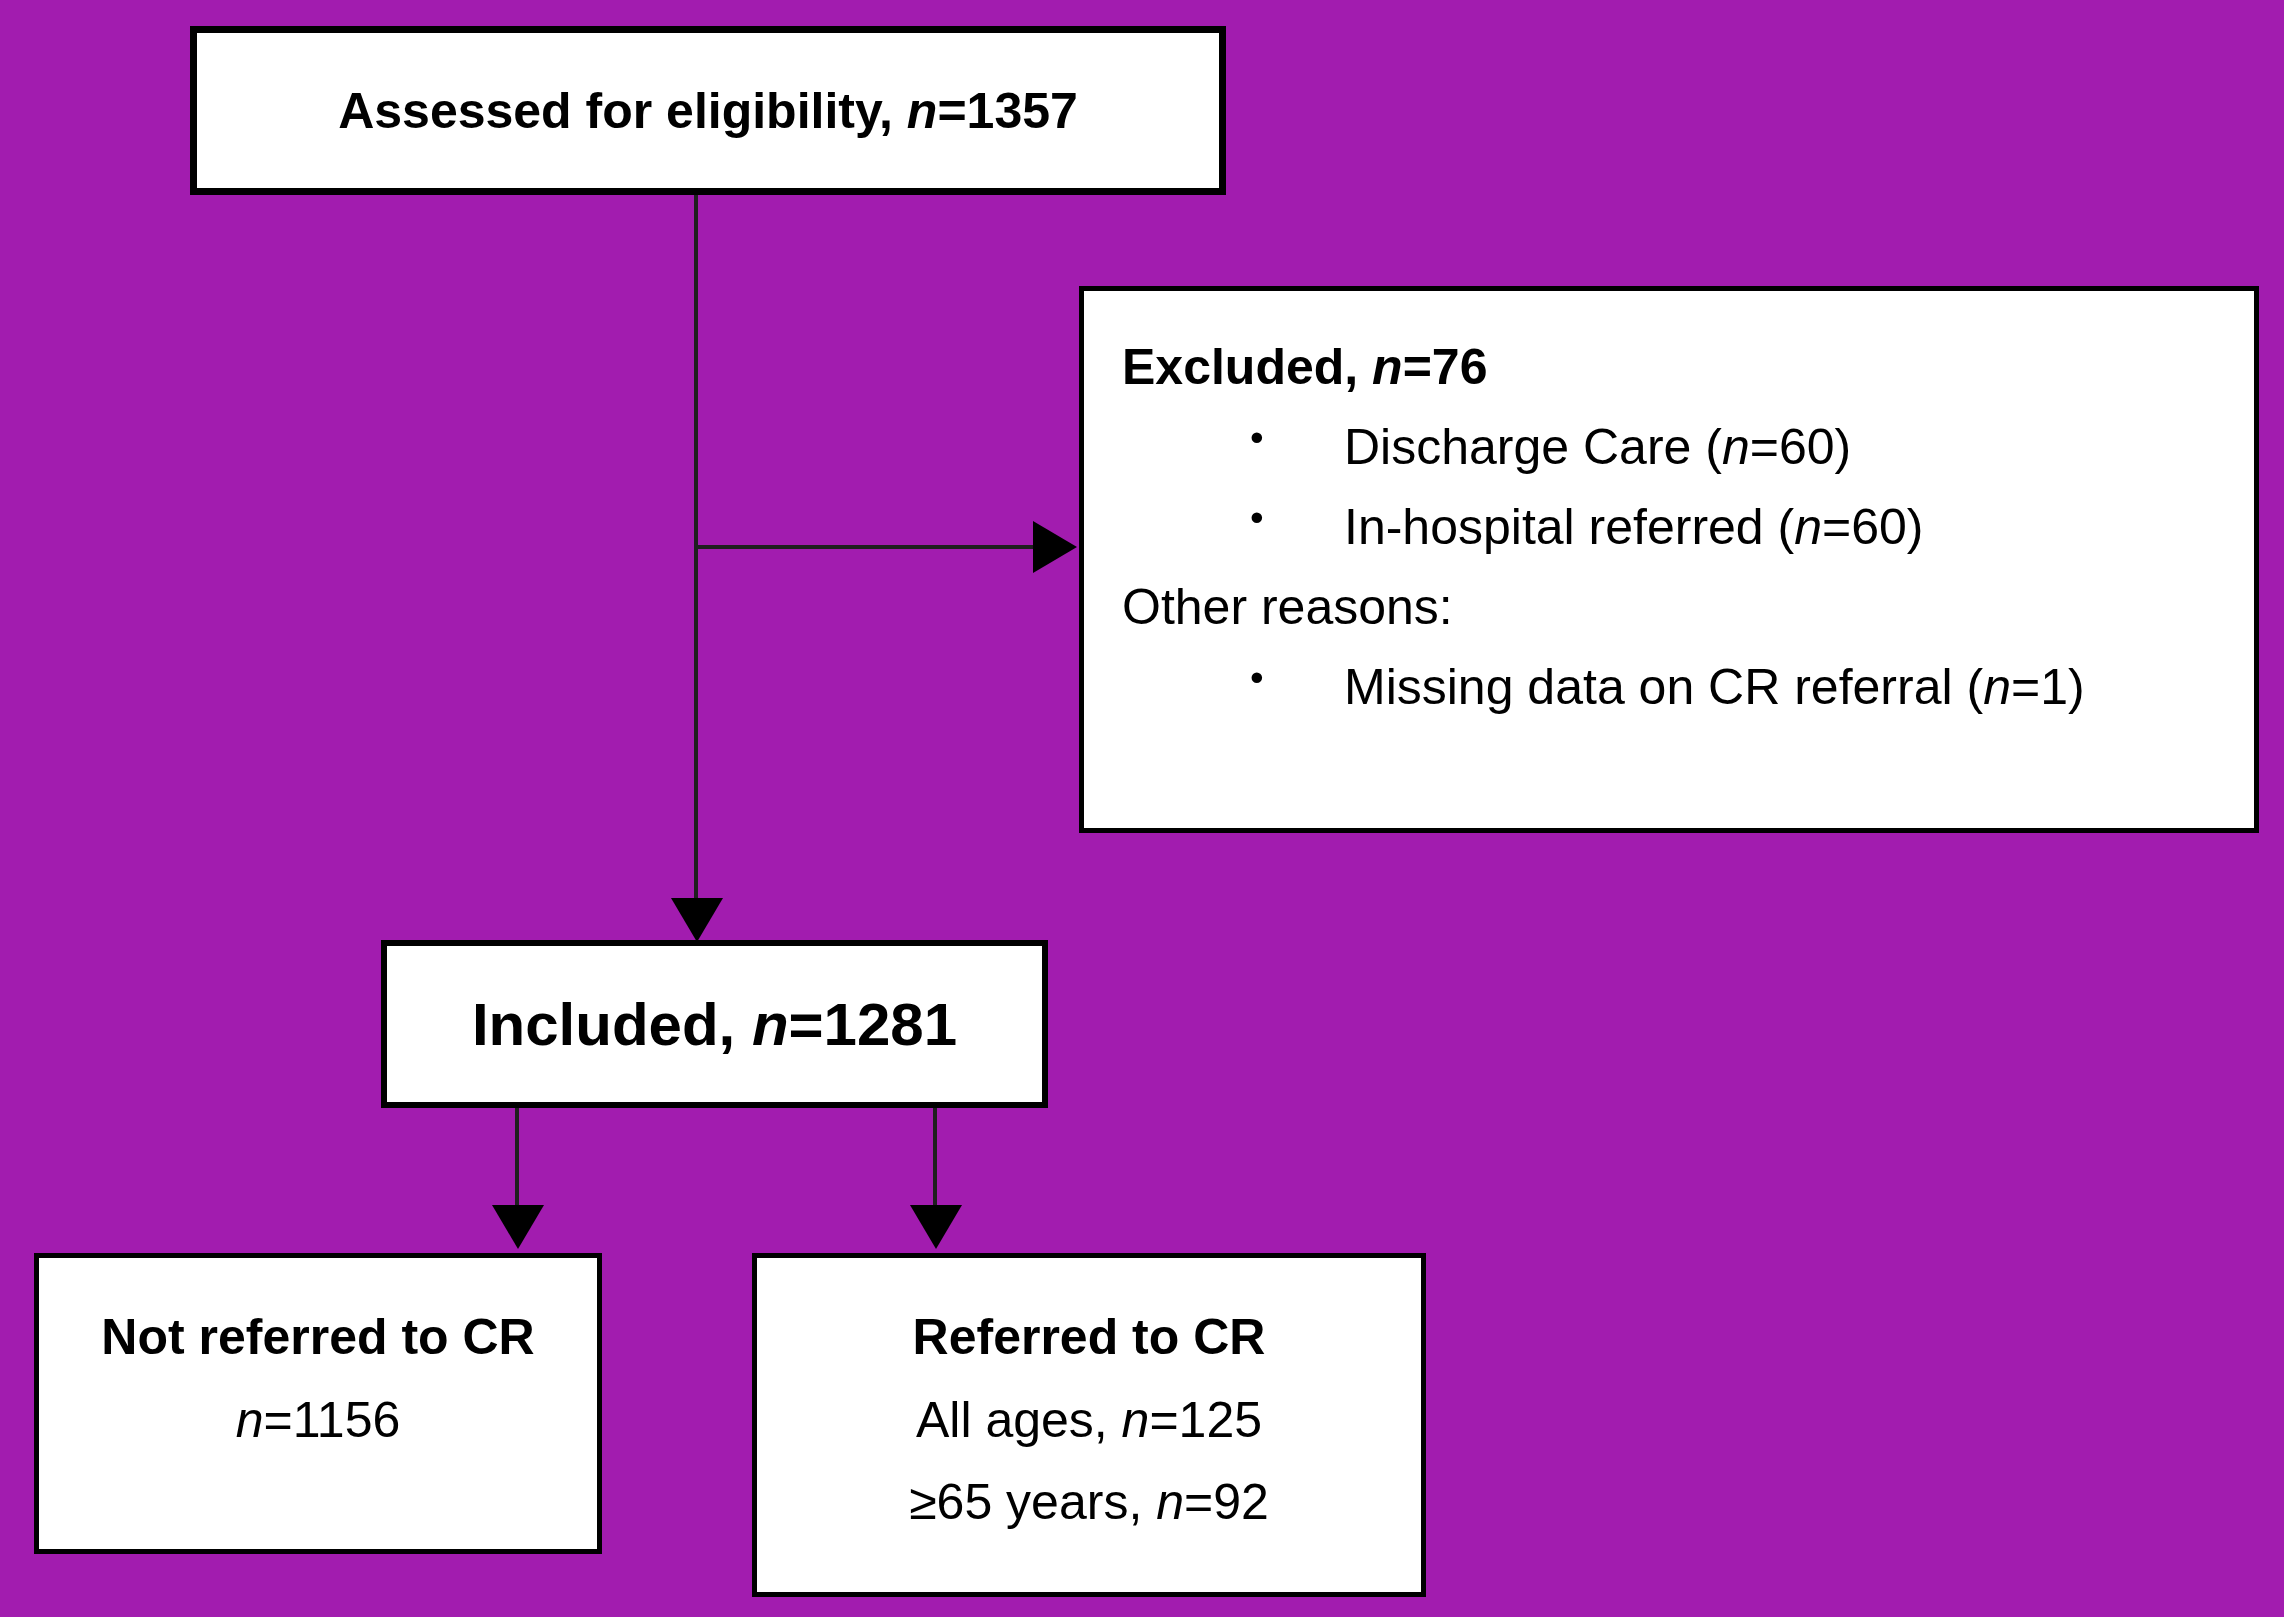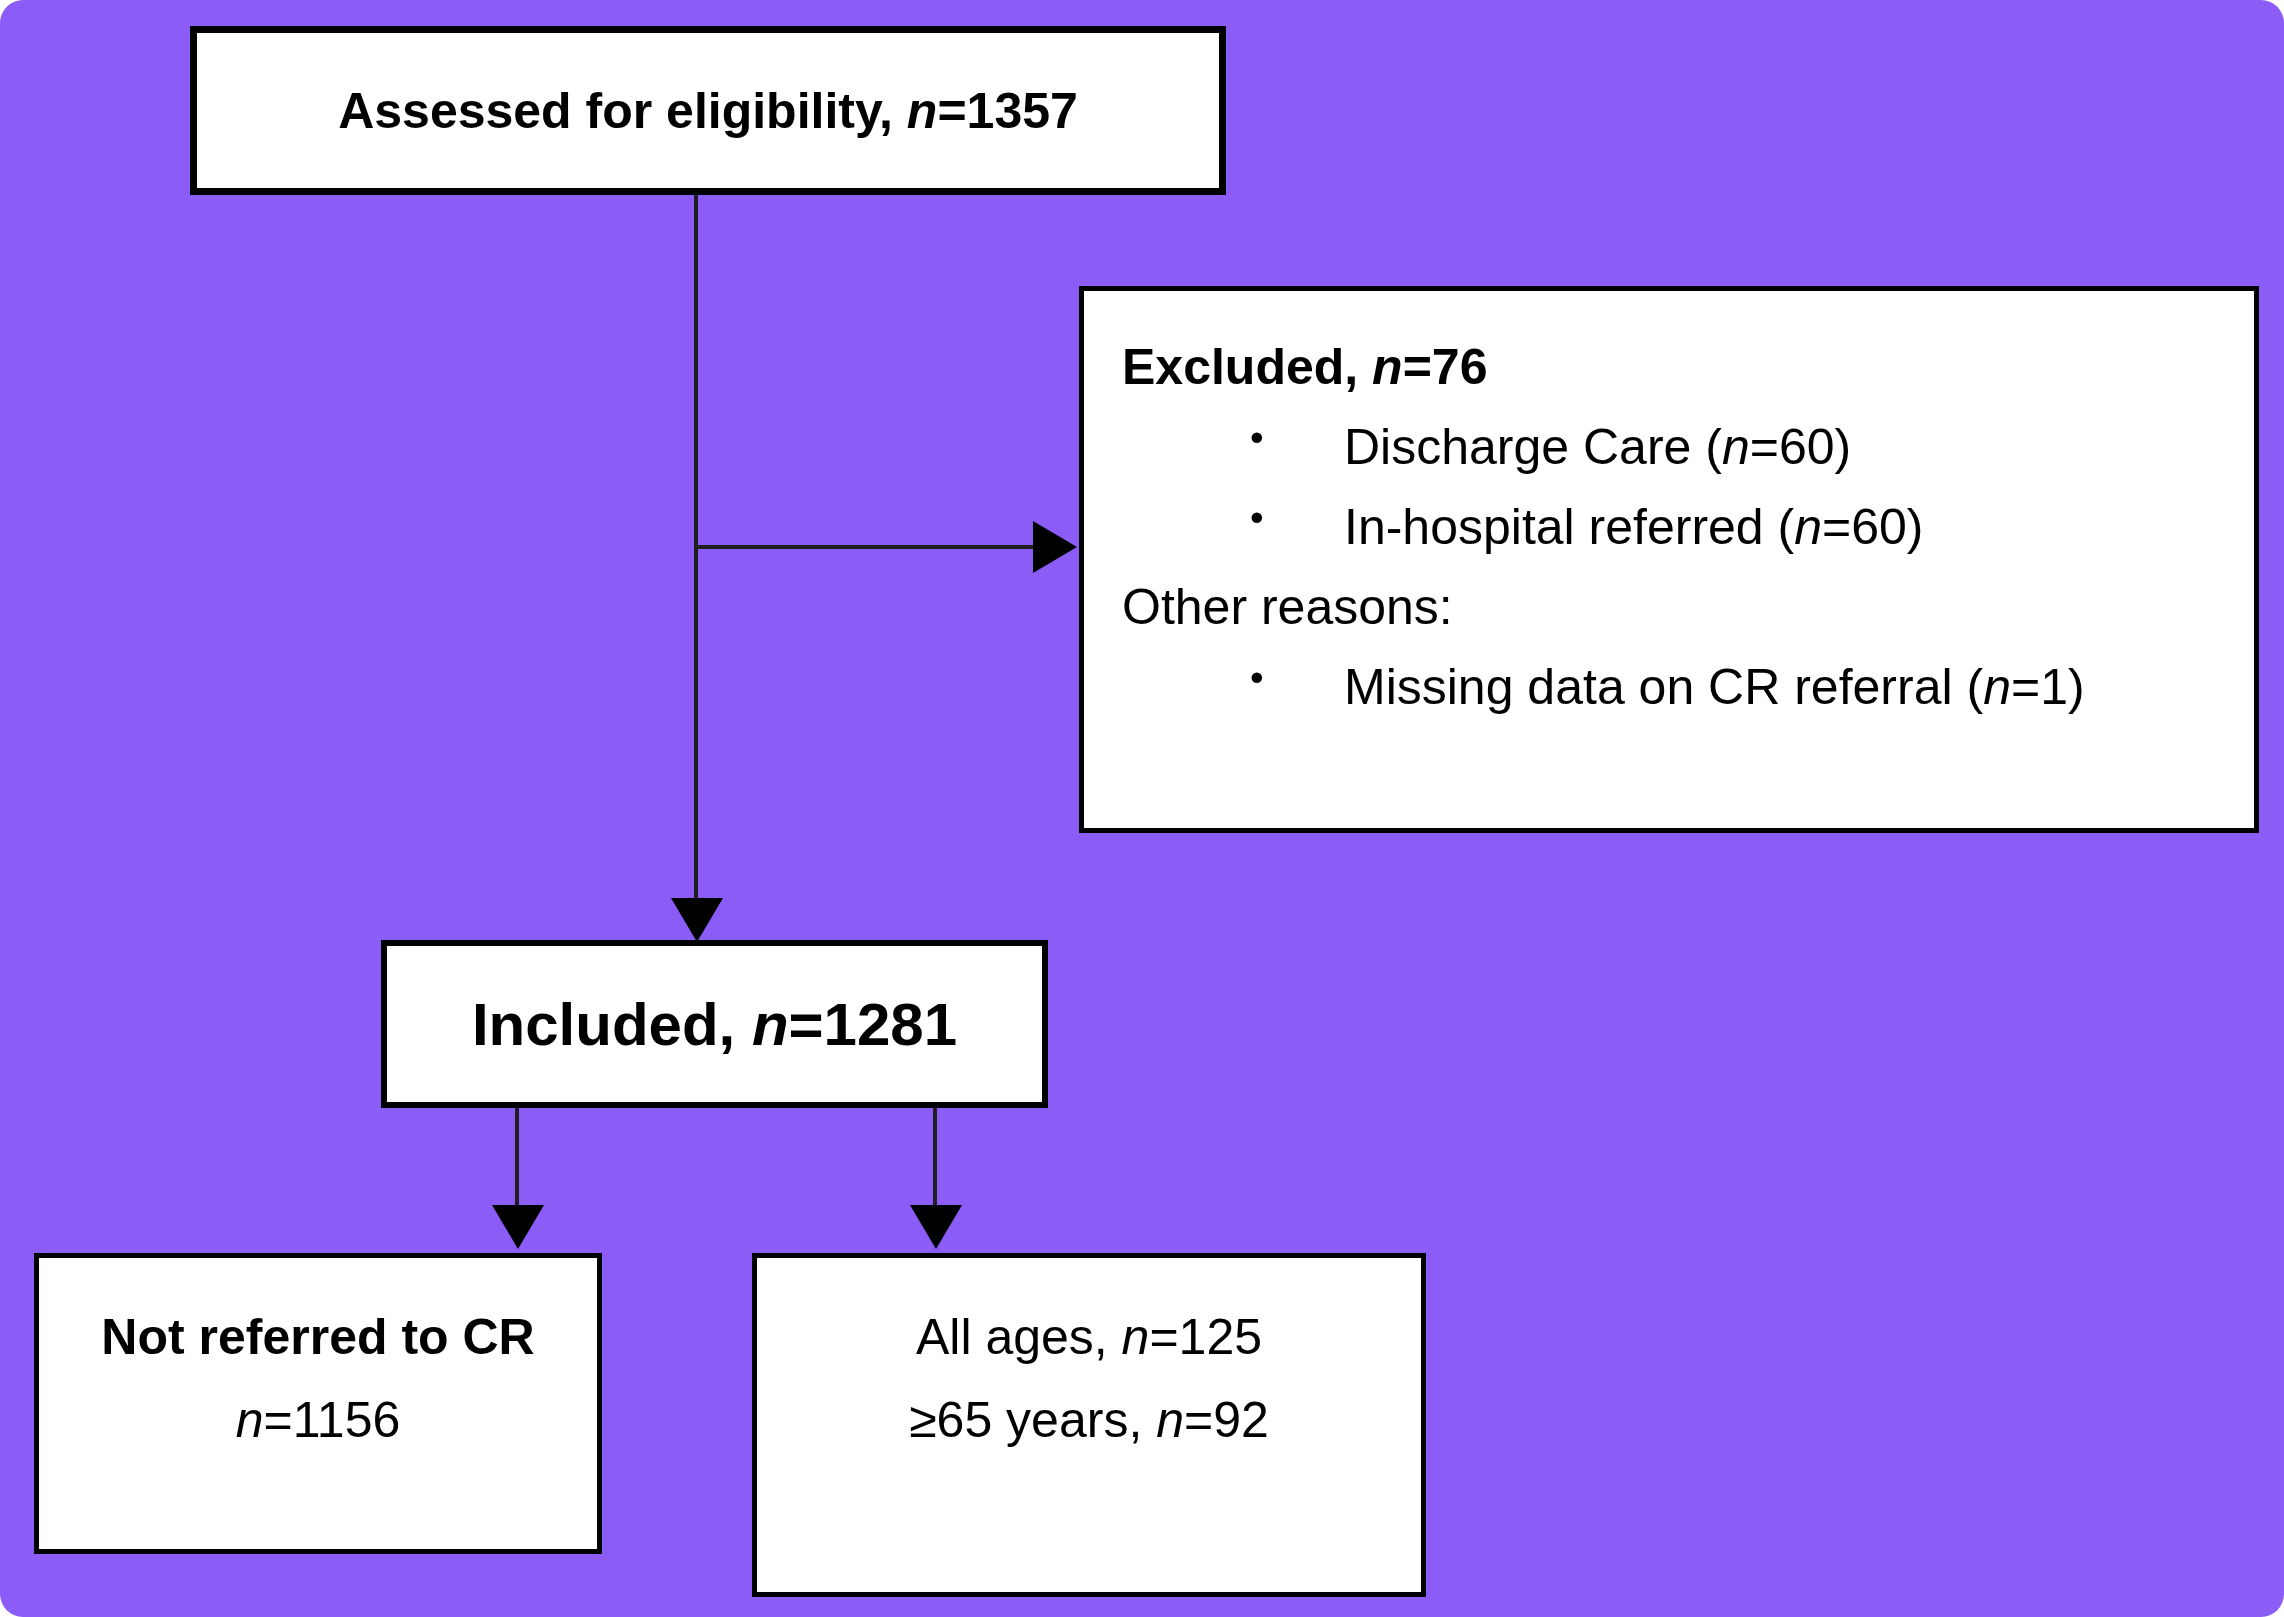--- a/index.html
+++ b/index.html
@@ -4,25 +4,24 @@
 <style>
   html, body {
     margin: 0;
     padding: 0;
     background: #ffffff;
   }
   .canvas {
     position: relative;
     width: 2284px;
     height: 1617px;
-    background: #8b5cf6;
+    background: #a21caf;
     font-family: "Liberation Sans", sans-serif;
     color: #000000;
     overflow: hidden;
-    border-radius: 23px;
   }
   .box {
     position: absolute;
     background: #ffffff;
     box-sizing: border-box;
     border: 5.1px solid #000000;
   }
   .box-assessed {
     left: 190px; top: 26px; width: 1036px; height: 169px;
     border-width: 7.7px;
@@ -137,18 +136,19 @@
   <div class="arrow-down" id="arrow-into-notref"></div>
   <div class="line-v" id="line-right-vertical"></div>
   <div class="arrow-down" id="arrow-into-referred"></div>
 
   <div class="box box-notref">
     <div class="bold-line">Not referred to CR</div>
     <div><span class="n-ital">n</span><span>=1156</span></div>
   </div>
 
   <div class="box box-referred">
+    <div class="bold-line">Referred to CR</div>
     <div><span>All ages, </span><span class="n-ital">n</span><span>=125</span></div>
     <div><span>≥65 years, </span><span class="n-ital">n</span><span>=92</span></div>
   </div>
 
 </div>
 
 
 </body></html>

